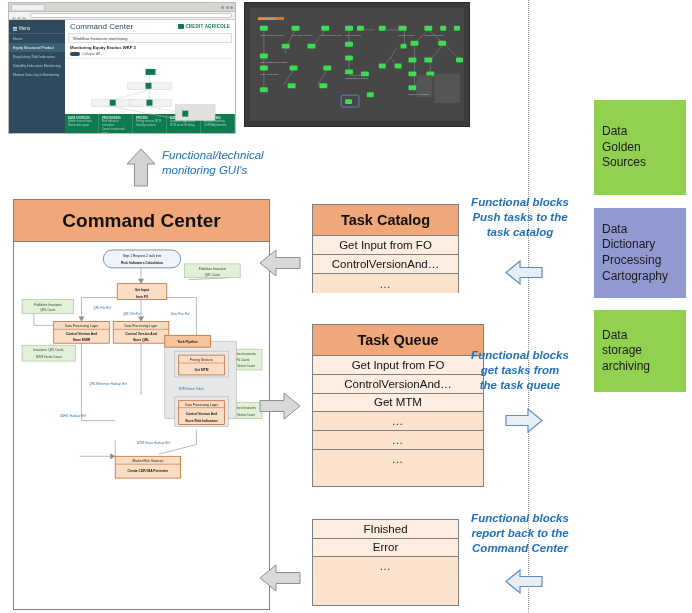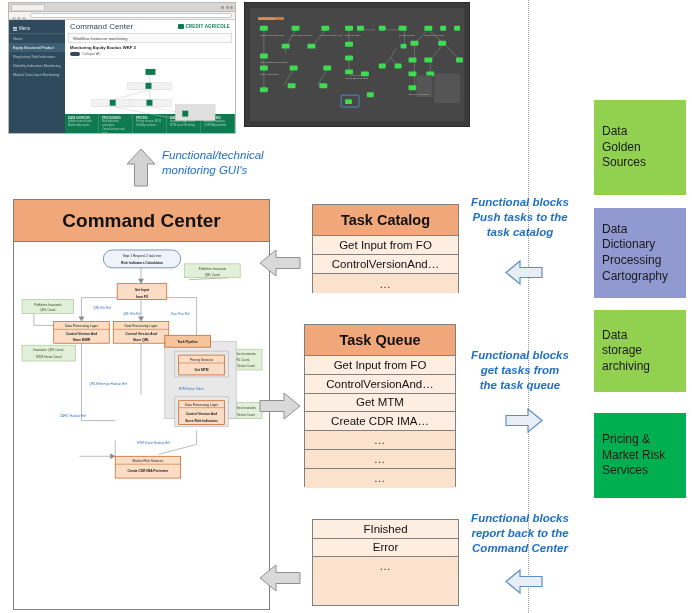--- a/index.html
+++ b/index.html
@@ -104,21 +104,21 @@
                font-size: 14.5px; font-weight: bold; color: #111; }
   .stack-row { border-bottom: 1px solid #808080; display: flex; align-items: center;
                justify-content: center; font-size: 11.5px; color: #111; background: #fdeee1; }
   .stack-row:last-child { border-bottom: none; }
   .stack-row.blank { background: #fbe2cd; letter-spacing: 1px; color: #333; }
 
   #task-catalog { left: 312px; top: 204px; width: 147px; height: 89px; }
   #task-catalog .stack-hdr { height: 31px; }
   #task-catalog .stack-row { height: 19px; }
 
-  #task-queue { left: 304px; top: 324px; width: 152px; height: 163px; }
+  #task-queue { left: 312px; top: 324px; width: 172px; height: 163px; }
   #task-queue .stack-hdr { height: 31px; }
   #task-queue .stack-row { height: 18.8px; }
 
   #notifications { left: 312px; top: 519px; width: 147px; height: 87px; }
   #notifications .stack-hdr { height: 31px; }
   #notifications .stack-row { height: 18.5px; }
 
   
   .grey-arrow { position: absolute; width: 44px; height: 32px; }
 
@@ -478,21 +478,20 @@
     <div class="stack-row">Get Input from FO</div>
     <div class="stack-row">ControlVersionAnd…</div>
     <div class="stack-row blank">…</div>
   </div>
 
   <div class="stack" id="task-queue">
     <div class="stack-hdr">Task Queue</div>
     <div class="stack-row">Get Input from FO</div>
     <div class="stack-row">ControlVersionAnd…</div>
     <div class="stack-row">Get MTM</div>
-    <div class="stack-row">Create CDR IMA…</div>
     <div class="stack-row blank">…</div>
     <div class="stack-row blank">…</div>
     <div class="stack-row blank">…</div>
   </div>
 
   <div class="stack" id="notifications">
     <div class="stack-row">FInished</div>
     <div class="stack-row">Error</div>
     <div class="stack-row blank">…</div>
   </div>
@@ -529,17 +528,14 @@
   <div class="svc" id="svc-golden" style="white-space:pre-line;">Data
 Golden
 Sources</div>
   <div class="svc" id="svc-dict" style="white-space:pre-line;">Data
 Dictionary
 Processing
 Cartography</div>
   <div class="svc" id="svc-store" style="white-space:pre-line;">Data
 storage
 archiving</div>
-  <div class="svc" id="svc-pricing" style="white-space:pre-line;">Pricing &amp;
-Market Risk
-Services</div>
 
 </div>
 
 </body></html>

